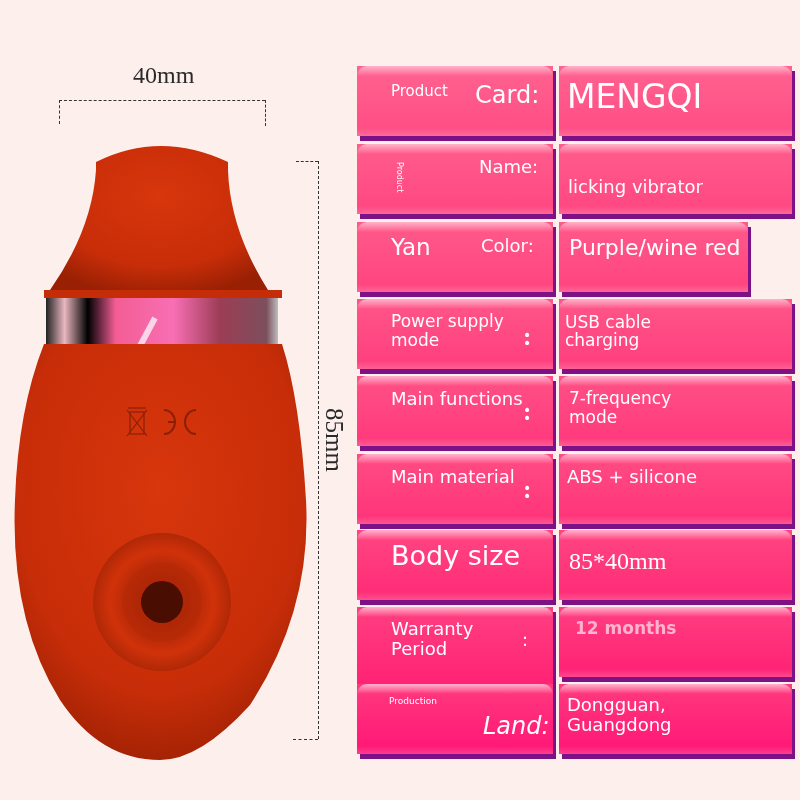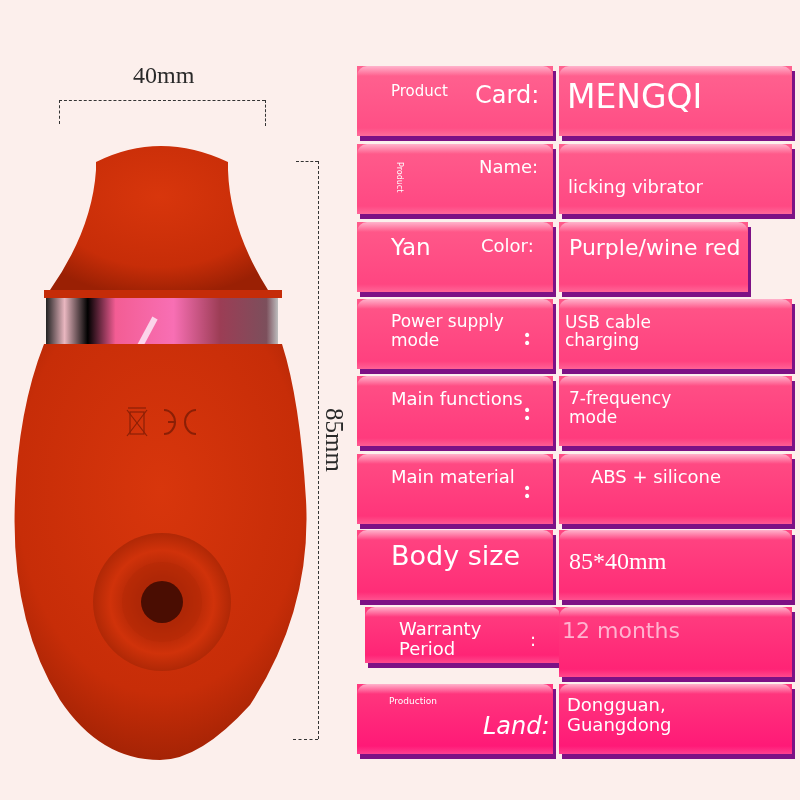--- a/index.html
+++ b/index.html
@@ -116,37 +116,37 @@
 <div class="card" style="left:559px;top:376px;width:233px;height:70px;background:linear-gradient(#ff5186,#ff387c);">
   <span class="txt" style="left:10px;top:14px;font-size:17px;">7-frequency</span>
   <span class="txt" style="left:10px;top:33px;font-size:17px;">mode</span>
 </div>
 
 <div class="card" style="left:357px;top:454px;width:196px;height:70px;background:linear-gradient(#ff4d84,#ff3279);">
   <span class="txt" style="left:34px;top:14px;font-size:18px;text-align:center;">Main material</span>
   <span class="dots" style="left:166px;top:30px;">•<br>•</span>
 </div>
 <div class="card" style="left:559px;top:454px;width:233px;height:70px;background:linear-gradient(#ff4d84,#ff3279);">
-  <span class="txt" style="left:8px;top:14px;font-size:18px;margin-left:24px;">ABS + silicone</span>
+  <span class="txt" style="left:8px;top:14px;font-size:18px;">ABS + silicone</span>
 </div>
 
 <div class="card" style="left:357px;top:530px;width:196px;height:70px;background:linear-gradient(#ff4682,#ff2a76);">
   <span class="txt" style="left:34px;top:12px;font-size:27px;">Body size</span>
 </div>
 <div class="card" style="left:559px;top:530px;width:233px;height:70px;background:linear-gradient(#ff4682,#ff2a76);">
   <span class="txt" style="left:10px;top:19px;font-size:24px;font-family:'Liberation Serif','DejaVu Serif',serif;">85*40mm</span>
 </div>
 
-<div class="card" style="left:357px;top:607px;width:196px;height:56px;background:linear-gradient(#ff3f80,#ff2074);margin-left:8px;">
+<div class="card" style="left:357px;top:607px;width:196px;height:84px;background:linear-gradient(#ff3f80,#ff2074);">
   <span class="txt" style="left:34px;top:13px;font-size:18px;">Warranty</span>
   <span class="txt" style="left:34px;top:33px;font-size:18px;">Period</span>
   <span class="txt" style="left:165px;top:24px;font-size:18px;">:</span>
 </div>
 <div class="card" style="left:559px;top:607px;width:233px;height:70px;background:linear-gradient(#ff3f80,#ff2074);">
-  <span class="txt" style="left:3px;top:13px;font-size:22px;color:#ffb3cf;">12 months</span>
+  <span class="txt" style="left:16px;top:13px;font-size:17px;color:#ffb3cf;font-weight:bold;">12 months</span>
 </div>
 
 <div class="card" style="left:357px;top:684px;width:196px;height:70px;background:linear-gradient(#ff3a7e,#ff1576);">
   <span class="txt" style="left:32px;top:13px;font-size:9px;">Production</span>
   <span class="txt" style="left:126px;top:30px;font-size:24px;font-style:italic;">Land:</span>
 </div>
 <div class="card" style="left:559px;top:684px;width:233px;height:70px;background:linear-gradient(#ff3a7e,#ff1576);">
   <span class="txt" style="left:8px;top:12px;font-size:18px;">Dongguan,</span>
   <span class="txt" style="left:8px;top:32px;font-size:18px;">Guangdong</span>
 </div>

